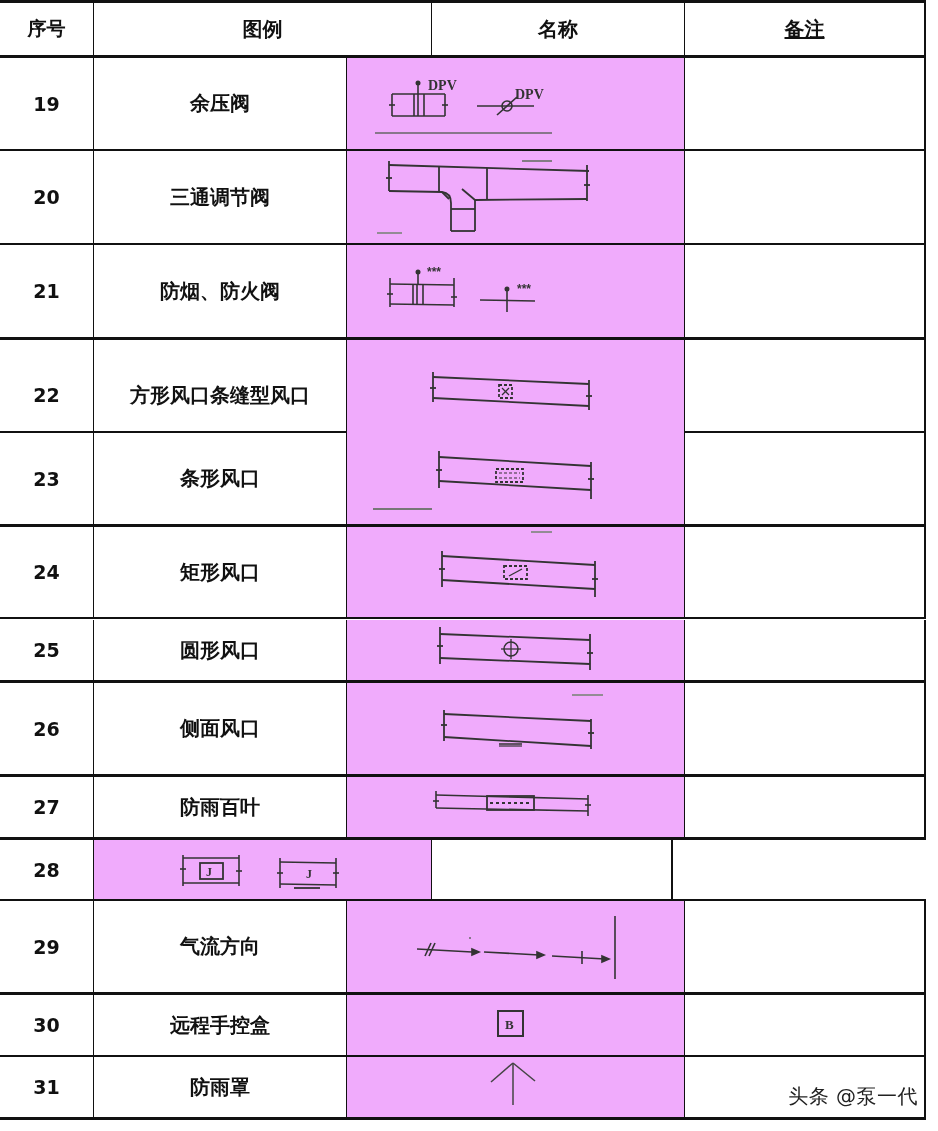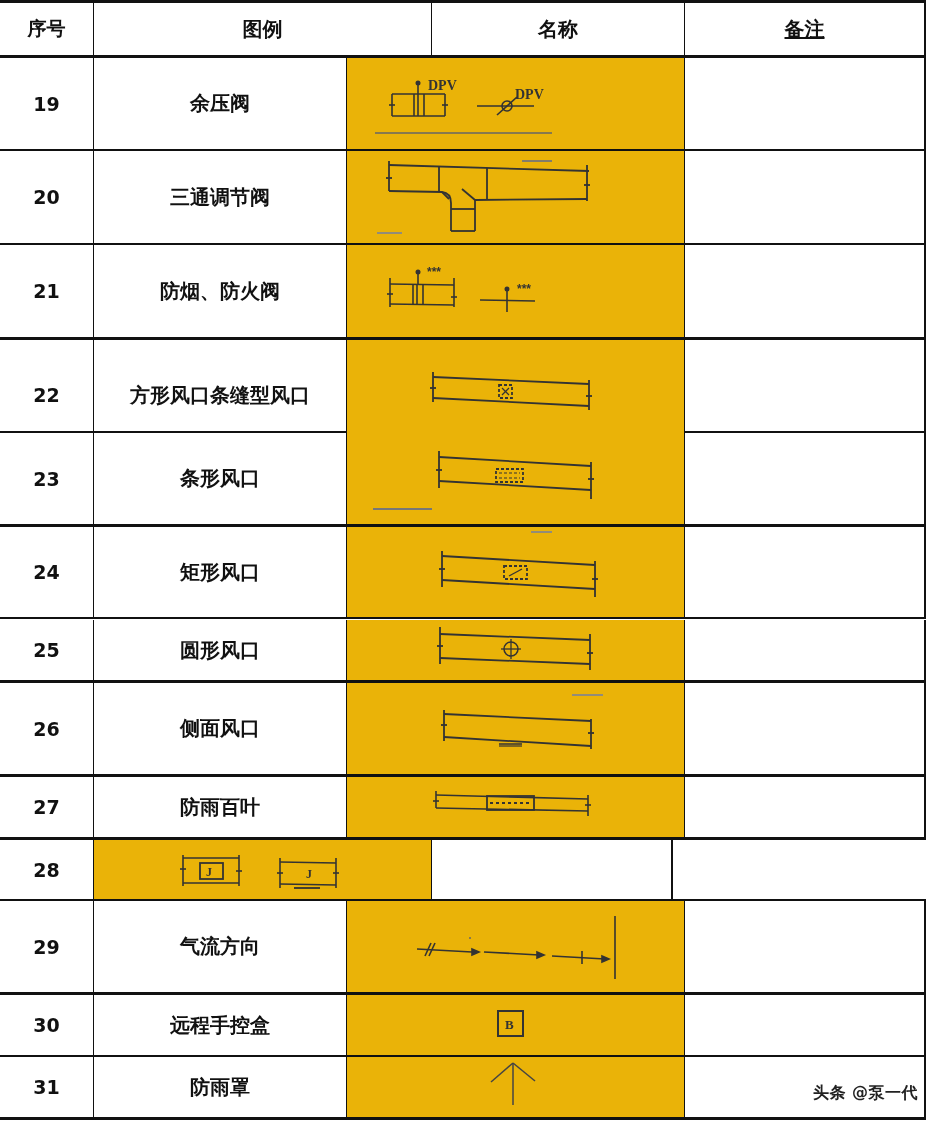--- a/index.html
+++ b/index.html
@@ -10,23 +10,23 @@
     .cell { box-sizing: border-box; display: flex; align-items: center; justify-content: center;
             border-right: 1.5px solid #111; height: 100%; font-weight: bold; font-size: 20px; }
     .c0 { width: 94px; font-size: 19px; }
     .c1 { width: 253px; }
     .c2 { width: 338px; }
     .c3 { width: 241px; border-right: 2px solid #111; text-decoration: underline; }
     .hline { position: absolute; left: 0; width: 926px; background: #111; }
     .hline.thick { height: 3px; }
     .hline.thin { height: 2px; }
     .legend svg { display: block; }
-    .legend { position: relative; background: #eab308; }
-    .watermark { position: absolute; right: 20px; top: 1083px; font-size: 16px; color: #222;
-                 font-weight: bold; letter-spacing: 0.5px; text-shadow: 0 0 1px #fff; text-align: center; }
+    .legend { position: relative; background: #f0abfc; }
+    .watermark { position: absolute; right: 20px; top: 1083px; font-size: 20px; color: #222;
+                 font-weight: normal; letter-spacing: 0.5px; text-shadow: 0 0 1px #fff; text-align: center; }
   </style>
 </head>
 <body>
 
 <div class="table">
 
   <div class="hline thick" style="top:0"></div>
   <div class="hline thick" style="top:55px"></div>
   <div class="hline thin" style="top:149px"></div>
   <div class="hline thin" style="top:243px"></div>

